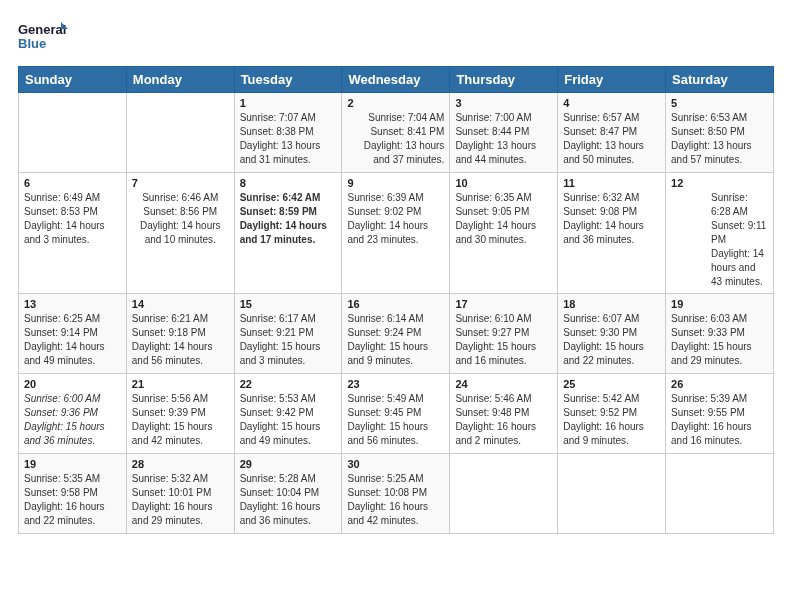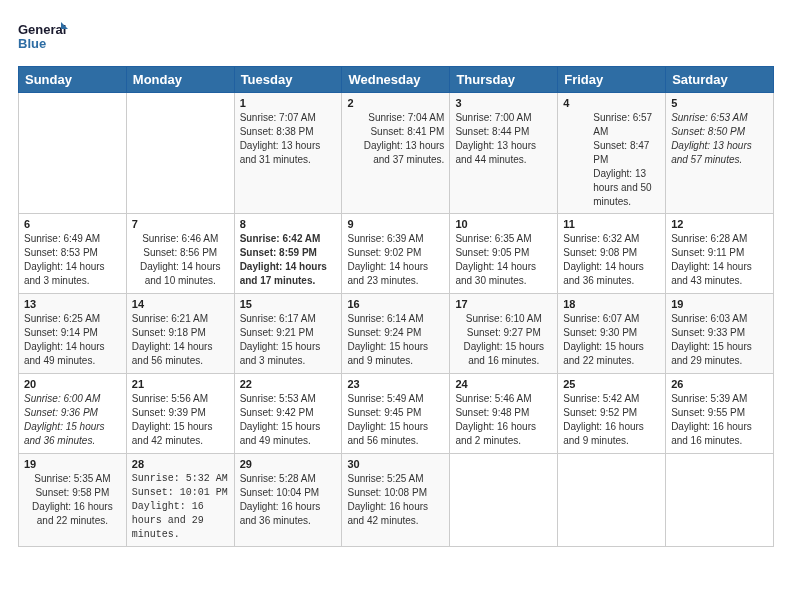--- a/index.html
+++ b/index.html
@@ -129,27 +129,27 @@
 Daylight: 13 hours and 37 minutes.</div>
           </td>
           <td>
             <div class="day-num">3</div>
             <div class="day-info" style="white-space: pre-line;">Sunrise: 7:00 AM
 Sunset: 8:44 PM
 Daylight: 13 hours and 44 minutes.</div>
           </td>
           <td>
             <div class="day-num">4</div>
-            <div class="day-info" style="white-space: pre-line; margin-left: 30px;">Sunrise: 6:57 AM
+            <div class="day-info" style="white-space: pre-line;">Sunrise: 6:57 AM
 Sunset: 8:47 PM
 Daylight: 13 hours and 50 minutes.</div>
           </td>
           <td>
             <div class="day-num">5</div>
-            <div class="day-info" style="white-space: pre-line; font-style: italic;">Sunrise: 6:53 AM
+            <div class="day-info" style="white-space: pre-line;">Sunrise: 6:53 AM
 Sunset: 8:50 PM
 Daylight: 13 hours and 57 minutes.</div>
           </td>
         </tr>
         <tr>
           <td>
             <div class="day-num">6</div>
             <div class="day-info" style="white-space: pre-line;">Sunrise: 6:49 AM
 Sunset: 8:53 PM
 Daylight: 14 hours and 3 minutes.</div>
@@ -179,21 +179,21 @@
 Daylight: 14 hours and 30 minutes.</div>
           </td>
           <td>
             <div class="day-num">11</div>
             <div class="day-info" style="white-space: pre-line;">Sunrise: 6:32 AM
 Sunset: 9:08 PM
 Daylight: 14 hours and 36 minutes.</div>
           </td>
           <td>
             <div class="day-num">12</div>
-            <div class="day-info" style="white-space: pre-line;">Sunrise: 6:28 AM
+            <div class="day-info" style="white-space: pre-line; margin-left: 40px;">Sunrise: 6:28 AM
 Sunset: 9:11 PM
 Daylight: 14 hours and 43 minutes.</div>
           </td>
         </tr>
         <tr>
           <td>
             <div class="day-num">13</div>
             <div class="day-info" style="white-space: pre-line;">Sunrise: 6:25 AM
 Sunset: 9:14 PM
 Daylight: 14 hours and 49 minutes.</div>
@@ -211,21 +211,21 @@
 Daylight: 15 hours and 3 minutes.</div>
           </td>
           <td>
             <div class="day-num">16</div>
             <div class="day-info" style="white-space: pre-line;">Sunrise: 6:14 AM
 Sunset: 9:24 PM
 Daylight: 15 hours and 9 minutes.</div>
           </td>
           <td>
             <div class="day-num">17</div>
-            <div class="day-info" style="white-space: pre-line; text-align: center;">Sunrise: 6:10 AM
+            <div class="day-info" style="white-space: pre-line;">Sunrise: 6:10 AM
 Sunset: 9:27 PM
 Daylight: 15 hours and 16 minutes.</div>
           </td>
           <td>
             <div class="day-num">18</div>
             <div class="day-info" style="white-space: pre-line;">Sunrise: 6:07 AM
 Sunset: 9:30 PM
 Daylight: 15 hours and 22 minutes.</div>
           </td>
           <td>
@@ -275,27 +275,27 @@
           <td>
             <div class="day-num">26</div>
             <div class="day-info" style="white-space: pre-line;">Sunrise: 5:39 AM
 Sunset: 9:55 PM
 Daylight: 16 hours and 16 minutes.</div>
           </td>
         </tr>
         <tr>
           <td>
             <div class="day-num">19</div>
-            <div class="day-info" style="white-space: pre-line; text-align: center;">Sunrise: 5:35 AM
+            <div class="day-info" style="white-space: pre-line;">Sunrise: 5:35 AM
 Sunset: 9:58 PM
 Daylight: 16 hours and 22 minutes.</div>
           </td>
           <td>
             <div class="day-num">28</div>
-            <div class="day-info" style="white-space: pre-line; font-family: Liberation Mono, monospace;">Sunrise: 5:32 AM
+            <div class="day-info" style="white-space: pre-line;">Sunrise: 5:32 AM
 Sunset: 10:01 PM
 Daylight: 16 hours and 29 minutes.</div>
           </td>
           <td>
             <div class="day-num">29</div>
             <div class="day-info" style="white-space: pre-line;">Sunrise: 5:28 AM
 Sunset: 10:04 PM
 Daylight: 16 hours and 36 minutes.</div>
           </td>
           <td>

